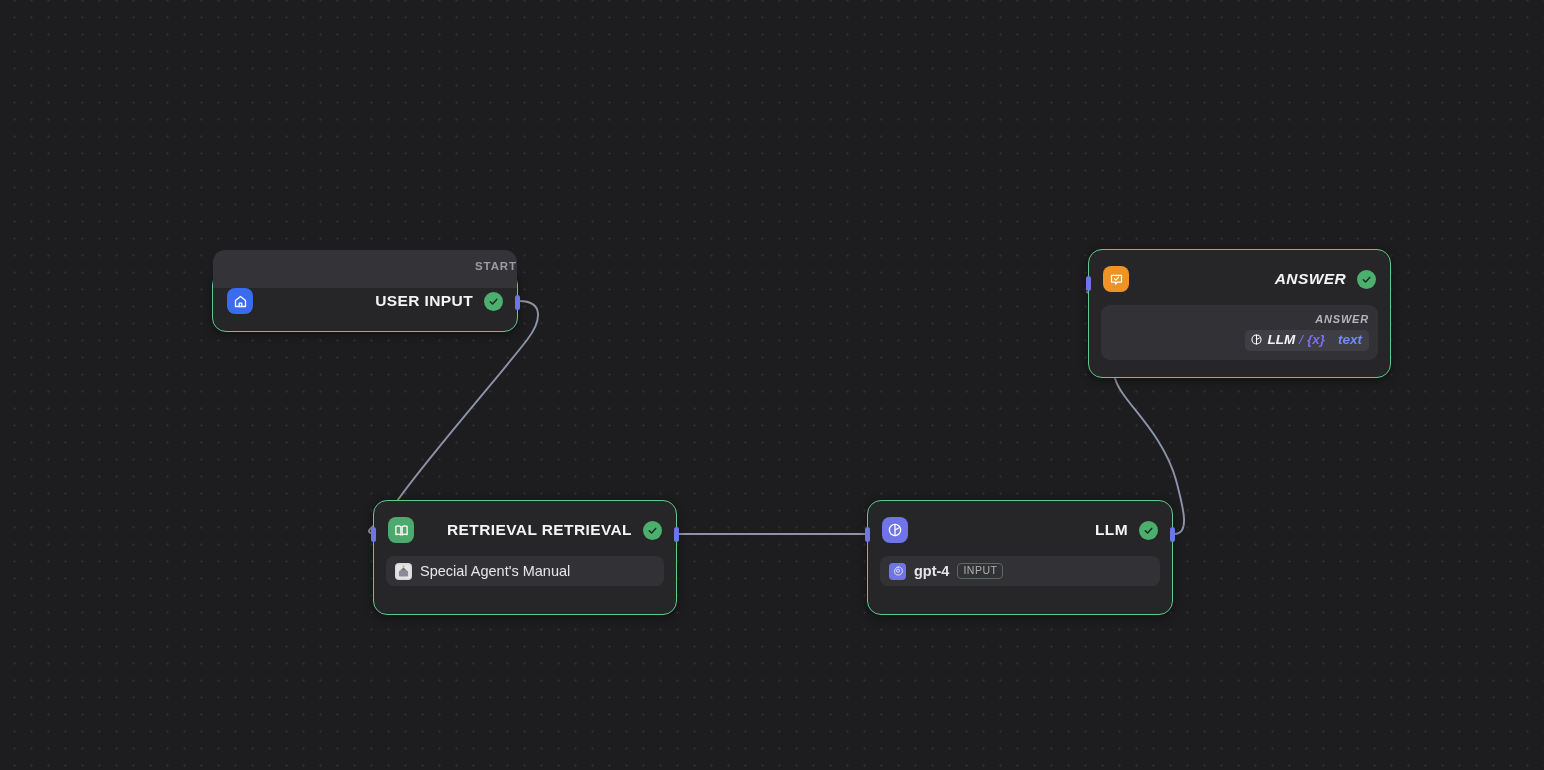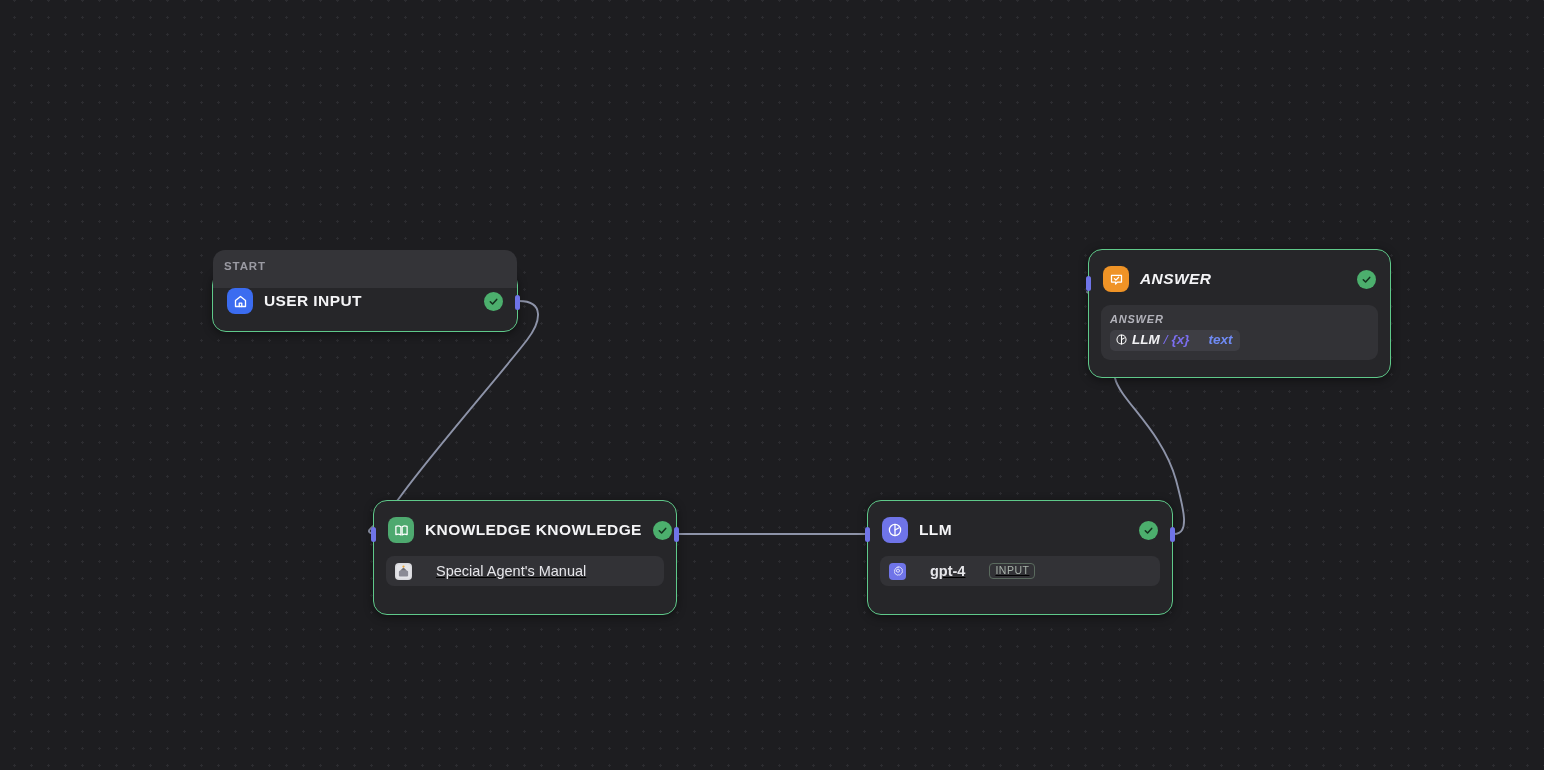--- a/index.html
+++ b/index.html
@@ -34,20 +34,21 @@
   }
 
   
   .node {
     position: absolute;
     z-index: 3;
     border-radius: 14px;
     background: #262629;
     border: 1.6px solid #5fc98a;
     box-shadow: 0 2px 10px rgba(0,0,0,.45);
+    text-align: right;
   }
 
   .node-inner { padding: 11px 12px 12px 12px; }
 
   .node-head {
     display: flex;
     align-items: center;
     gap: 11px;
     padding: 2px 2px 0 2px;
     height: 34px;
@@ -98,23 +99,22 @@
   }
 
   
   .row-box {
     margin-top: 10px;
     background: #323236;
     border-radius: 8px;
     height: 30px;
     display: flex;
     align-items: center;
-    gap: 24px;
+    gap: 8px;
     padding: 0 9px;
-    text-decoration: underline;
   }
   .row-label {
     font-size: 14.5px;
     color: #e6e6ea;
     white-space: nowrap;
   }
   .mini-icon {
     width: 17px; height: 17px;
     border-radius: 4px;
     flex: 0 0 auto;
@@ -153,21 +153,21 @@
     border-radius: 5px;
     padding: 2px 7px 3px 5px;
     font-size: 13.5px;
     font-weight: 700;
     line-height: 1.15;
   }
   .var-chip .vc-icon { display:flex; align-items:center; margin-right:3px; }
   .var-chip .vc-node { color: #f2f2f5; }
   .var-chip .vc-sep  { color: #7c6ff0; margin: 0 3px; font-weight: 500; }
   .var-chip .vc-brace{ color: #7c6ff0; }
-  .var-chip .vc-name { color: #6f8bf5; margin-left: 18px; }
+  .var-chip .vc-name { color: #6f8bf5; margin-left: 12px; }
 
   
   .handle {
     position: absolute;
     width: 5px;
     height: 15px;
     border-radius: 3px;
     background: #6f74e8;
     z-index: 5;
   }
@@ -219,21 +219,21 @@
 
   <div class="node" id="node-knowledge-retrieval">
     <div class="node-inner">
       <div class="node-head">
         <div class="node-icon" style="background:#4ea96f;">
           <svg width="15" height="15" viewBox="0 0 24 24" fill="none" stroke="#ffffff" stroke-width="2" stroke-linecap="round" stroke-linejoin="round">
             <path d="M3 5.5 C6 4.2 8.8 4.6 11 6 V19 C8.8 17.6 6 17.2 3 18.5 Z"></path>
             <path d="M21 5.5 C18 4.2 15.2 4.6 13 6 V19 C15.2 17.6 18 17.2 21 18.5 Z"></path>
           </svg>
         </div>
-        <div class="node-title">KNOWLEDGE KNOWLEDGE</div>
+        <div class="node-title">RETRIEVAL RETRIEVAL</div>
         <div class="status-badge">
           <svg width="11" height="11" viewBox="0 0 24 24" fill="none" stroke="#14331f" stroke-width="3.4" stroke-linecap="round" stroke-linejoin="round">
             <path d="M5 12.5 L10 17.5 L19 7.5"></path>
           </svg>
         </div>
       </div>
       <div class="row-box">
         <span class="mini-icon" style="background:#d9d9dd;">
           <svg width="17" height="17" viewBox="0 0 24 24">
             <rect x="2" y="2" width="20" height="20" rx="4" fill="#e4e4e8"></rect>

